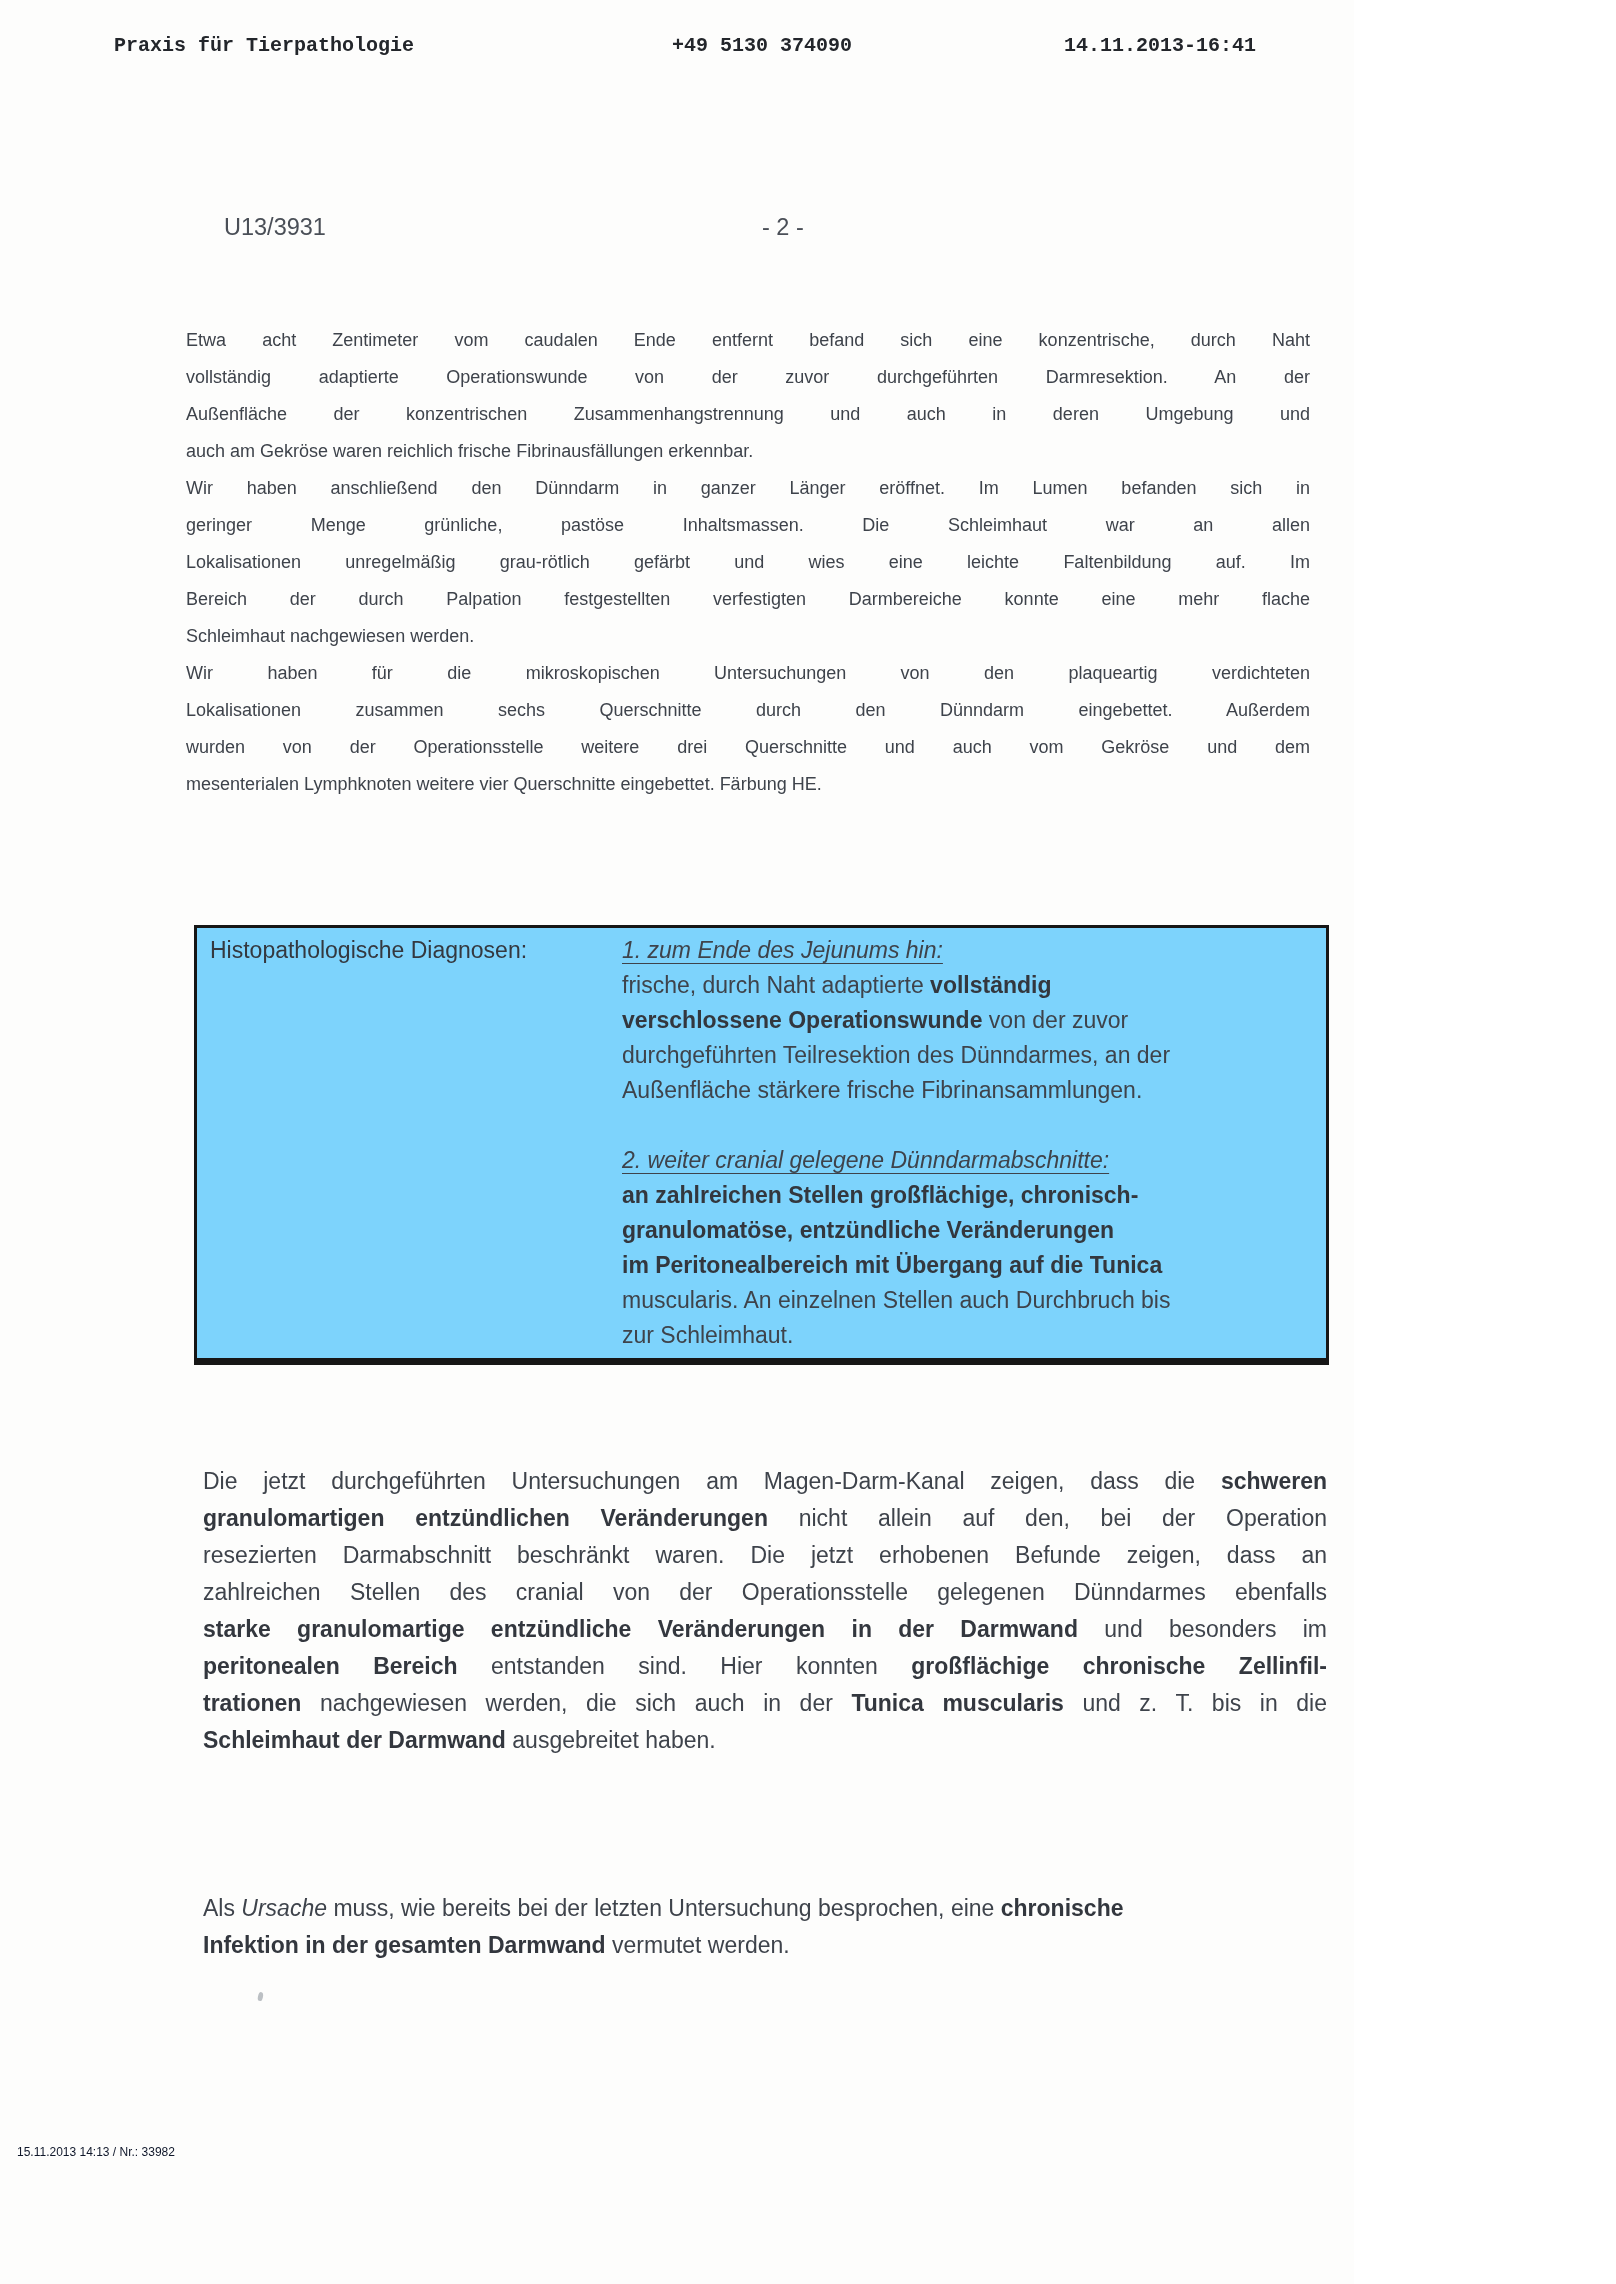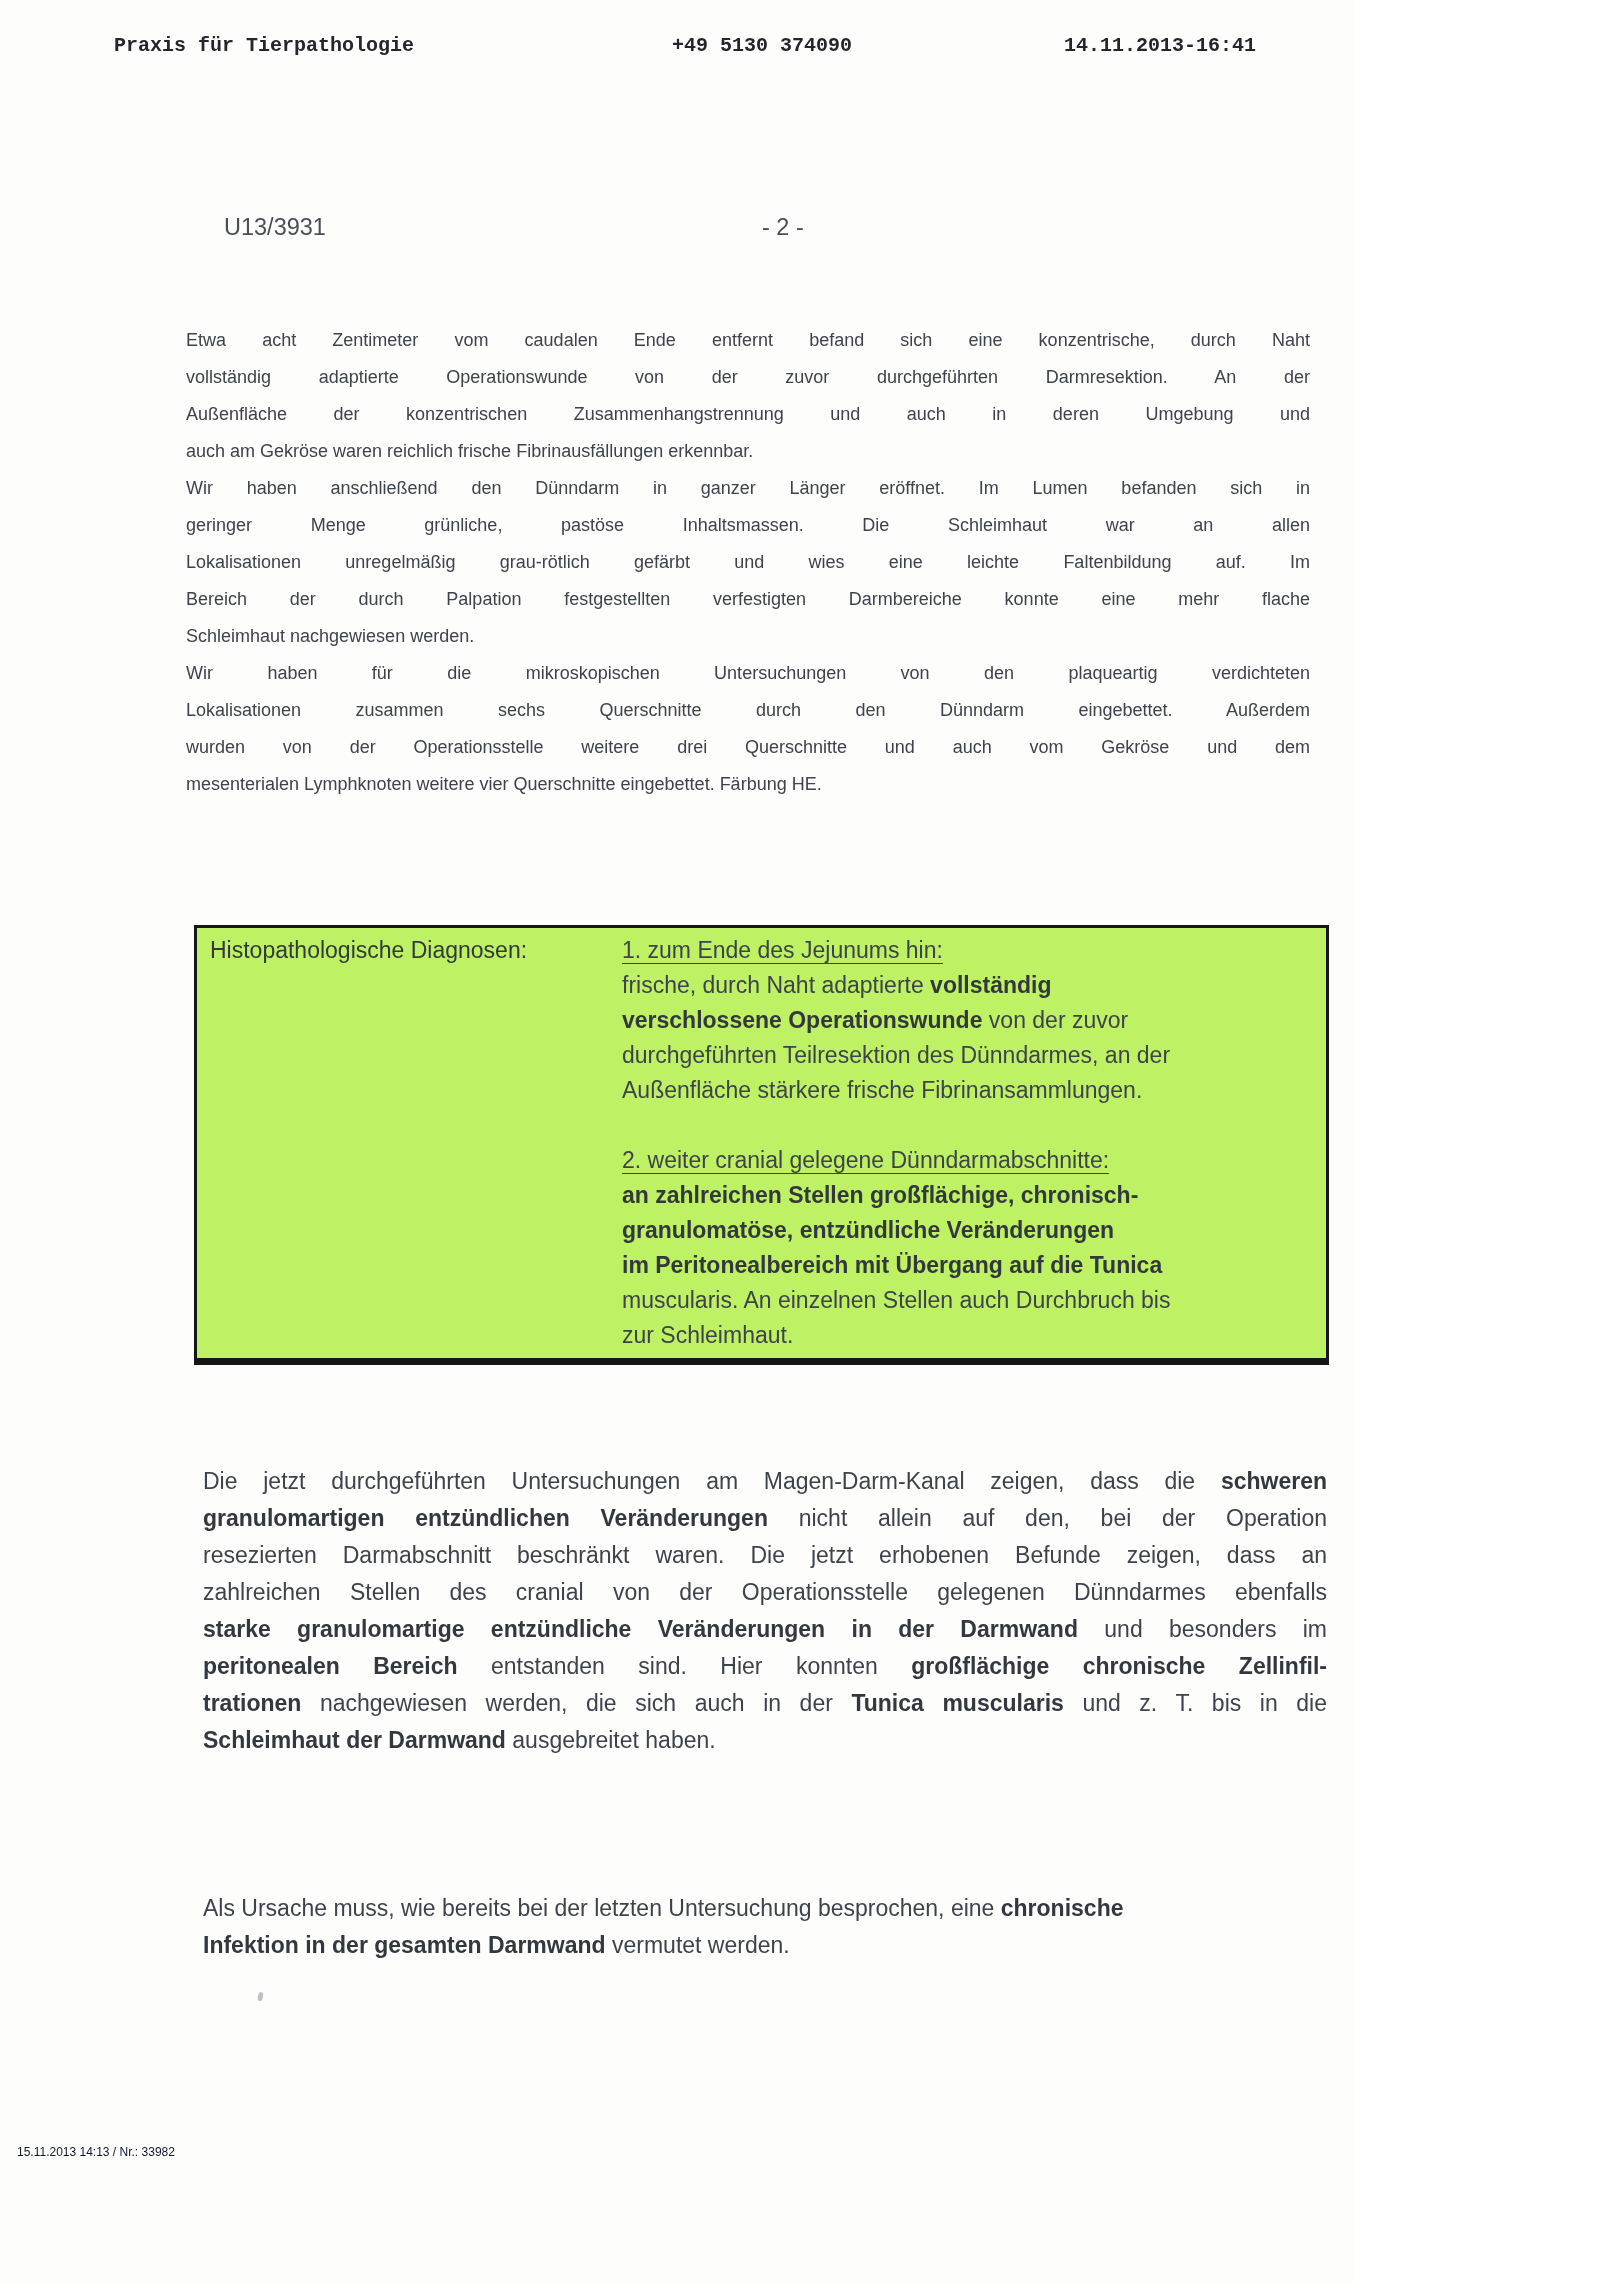--- a/index.html
+++ b/index.html
@@ -42,32 +42,32 @@
   .body-text {
     position: absolute;
     top: 322px; left: 186px; width: 1124px;
     font-size: 18px; line-height: 37px;
   }
   .pline { text-align: justify; text-align-last: justify; }
   .pline.last { text-align: left; text-align-last: left; }
   .left-lines .pline { text-align: left; text-align-last: left; }
 
   .b { font-weight: 700; color: #33373e; }
-  .i { }
+  .i { font-style: italic; }
   .u { text-decoration: underline; text-decoration-thickness: 1.3px; text-underline-offset: 5.2px; }
 
   
   .diagnosis-box {
     position: absolute;
     top: 925px; left: 194px;
     width: 1135px; height: 440px;
     box-sizing: border-box;
     border: 3.9px solid #161616;
     border-bottom-width: 7.8px;
-    background: #bef264;
+    background: #7dd3fc;
     display: flex;
     padding: 5.2px 15.6px 0 13px;
   }
   .diag-label {
     flex: 0 0 412px;
     font-size: 23px; line-height: 35px;
     color: #34383f;
   }
   .diag-content { flex: 1; font-size: 23px; line-height: 35px; }
   .diag-item + .diag-item { margin-top: 35px; }

